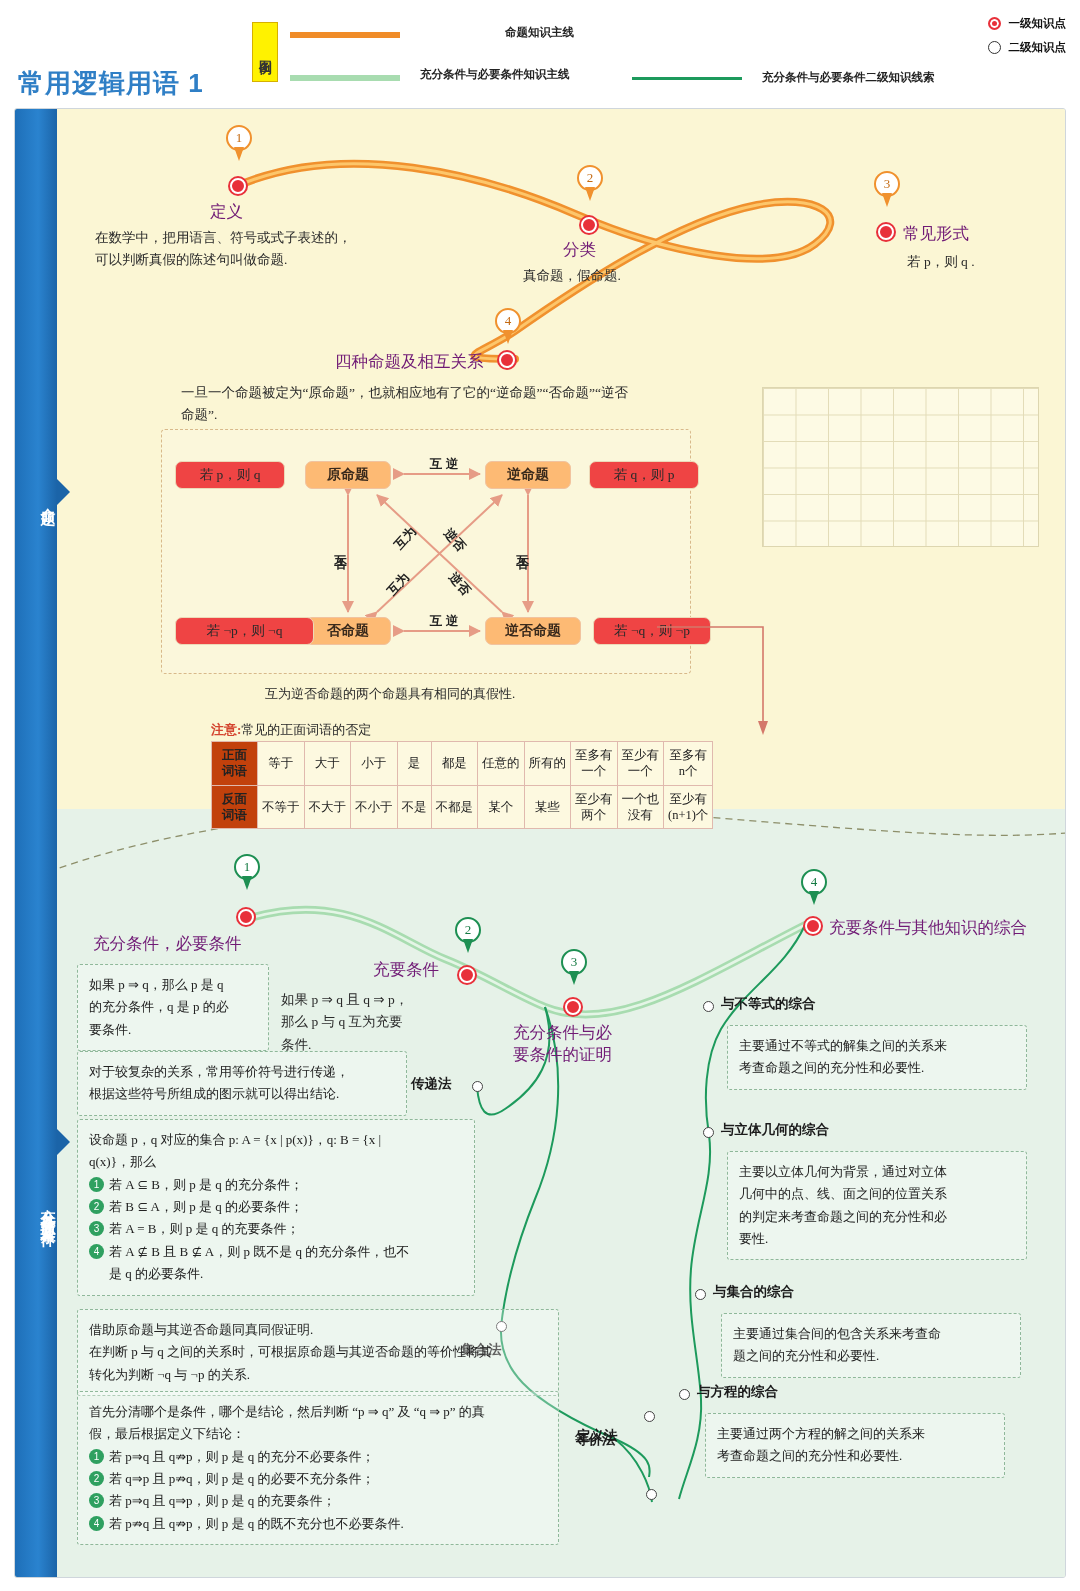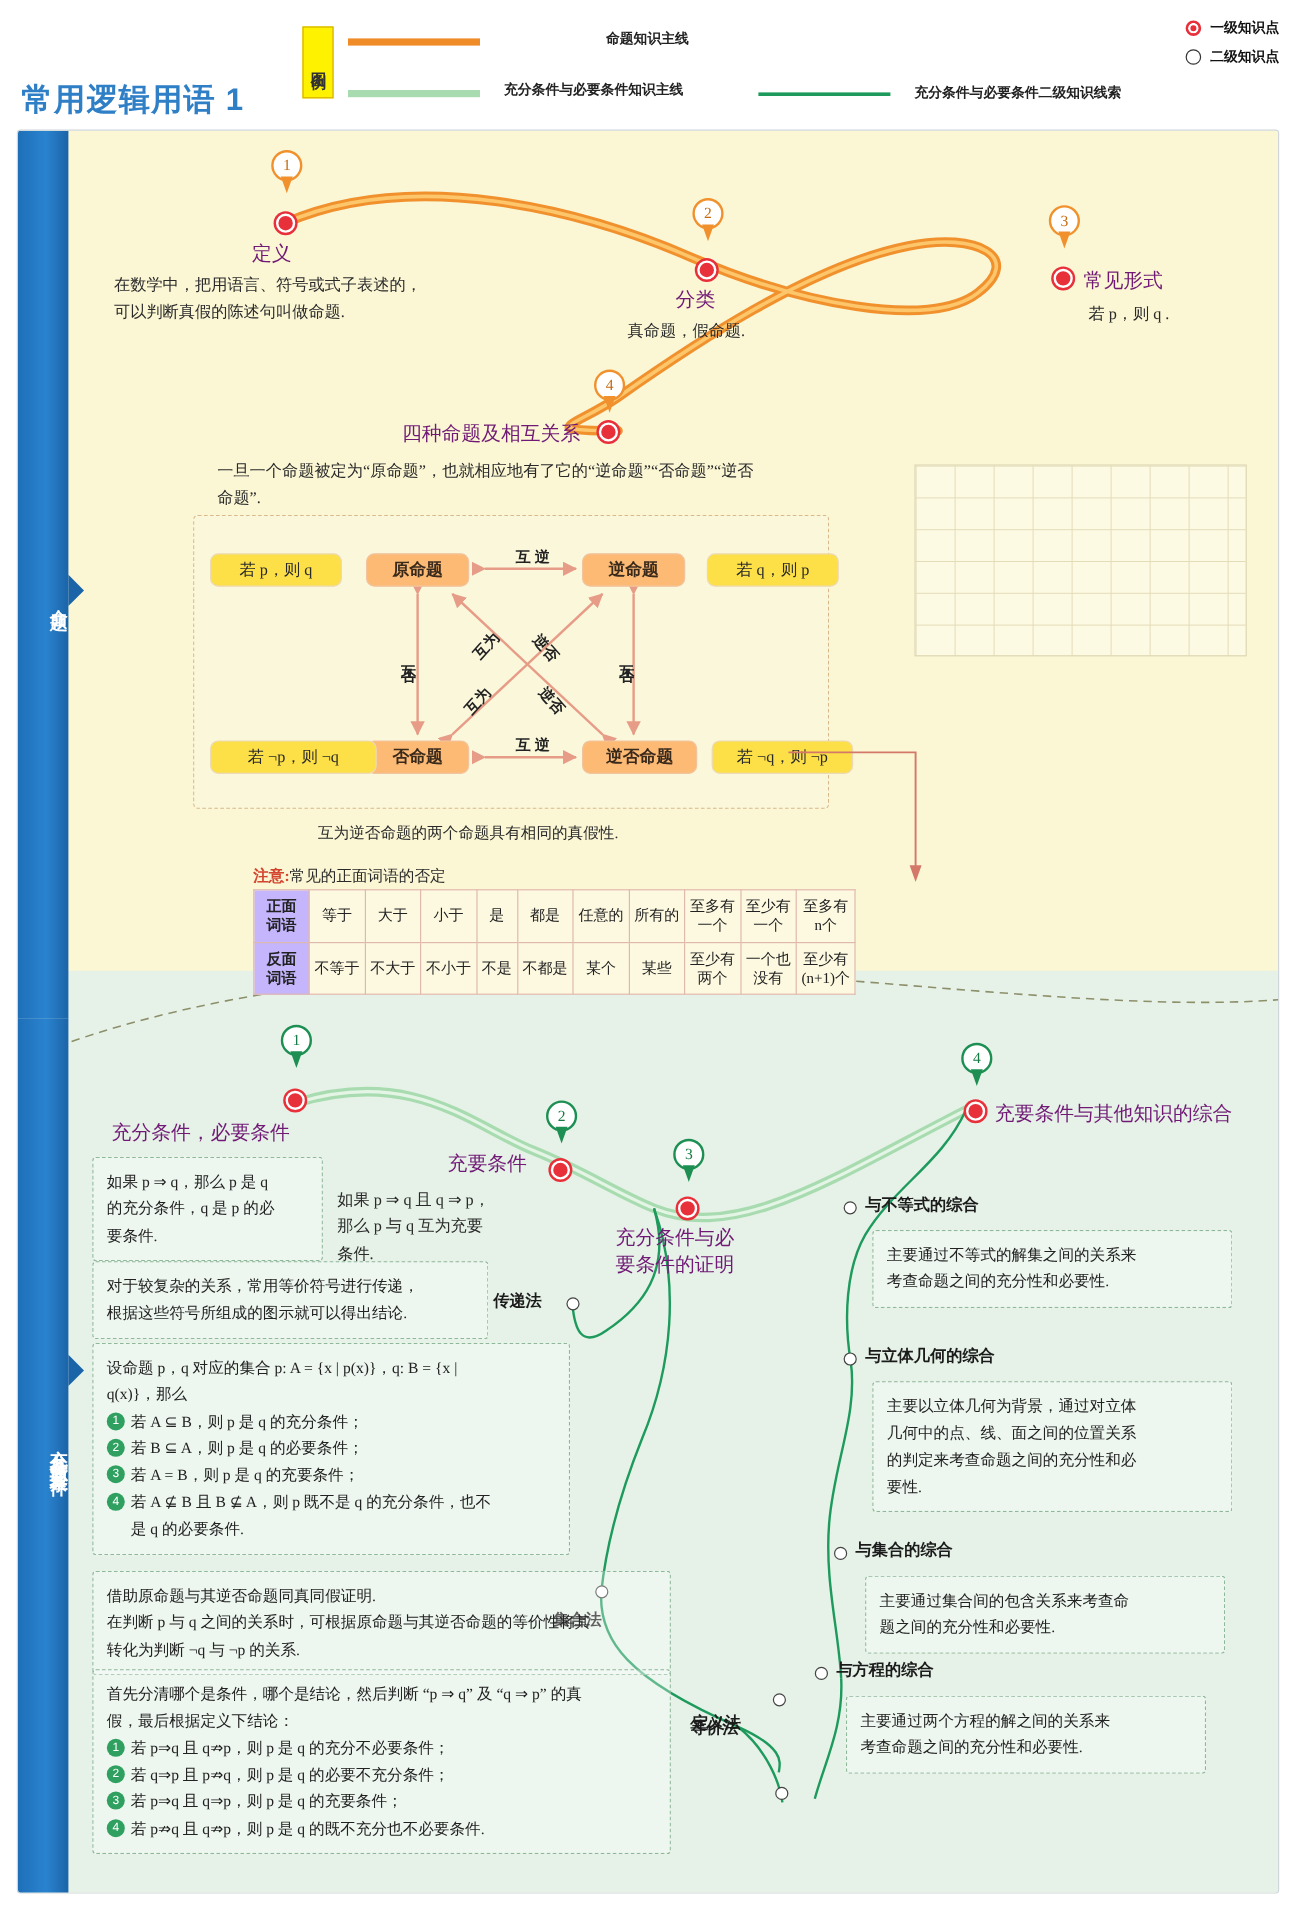--- a/index.html
+++ b/index.html
@@ -162,21 +162,21 @@
     border:1.4px dashed #d8b98a; border-radius:4px;
     background:rgba(255,255,255,0.16);
   }
   .pbox {
     position:absolute; background:#fdba74; border-radius:7px;
     font-size:14px; font-weight:700; color:#3a2a1c;
     display:flex; align-items:center; justify-content:center;
     border:1px solid #f1c39f;
   }
   .pform {
-    position:absolute; background:#fde047; border-radius:7px;
+    position:absolute; background:#ef4444; border-radius:7px;
     border:1px solid #ecd9b8;
     font-family:"Liberation Serif", serif; font-size:13.5px; color:#2a2a2a;
     display:flex; align-items:center; justify-content:center;
   }
   .rel-label {
     position:absolute; font-size:12.5px; font-weight:700; color:#222;
     text-align:center; line-height:1.15;
   }
   .rel-label.vert { writing-mode:vertical-rl; text-orientation:upright; letter-spacing:3px;}
   .rel-label.diag { white-space:nowrap; }
@@ -196,21 +196,21 @@
     position:absolute; left:196px; top:632px;
     border-collapse:collapse; background:#fdf9e0;
   }
   #wordtable td {
     border:1px solid #e0b9ae;
     font-family:"Liberation Serif", serif;
     font-size:12.5px; color:#222; text-align:center;
     padding:5px 4px; line-height:1.3; white-space:pre-line;
   }
   #wordtable td.hd {
-    background:#c4b5fd; font-weight:700; width:46px;
+    background:#c2410c; font-weight:700; width:46px;
     font-family:"Liberation Sans",sans-serif; font-size:12.5px;
   }
   #table-arrow { position:absolute; left:640px; top:512px; width:130px; height:125px; }
 
   
   .lines { position:absolute; left:0; top:0; width:1052px; height:1470px; pointer-events:none; }
 </style>
 </head>
 <body>
 

